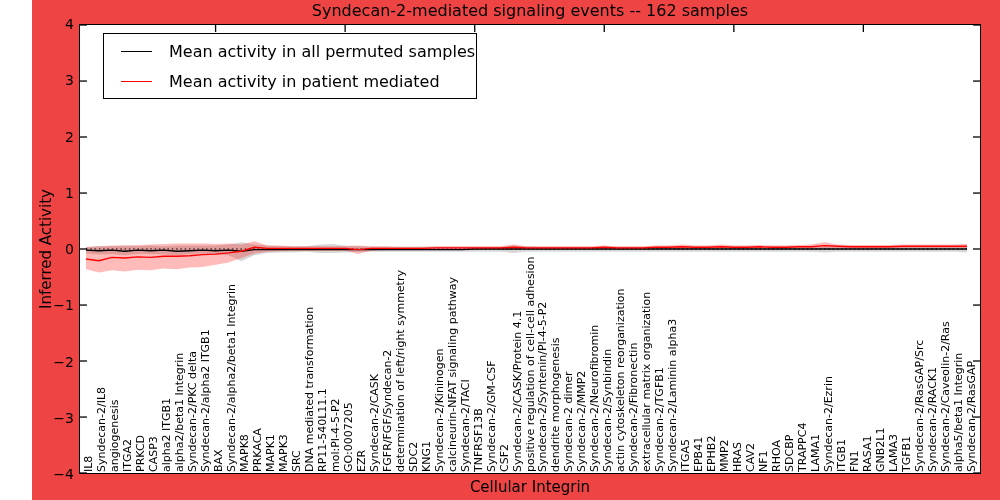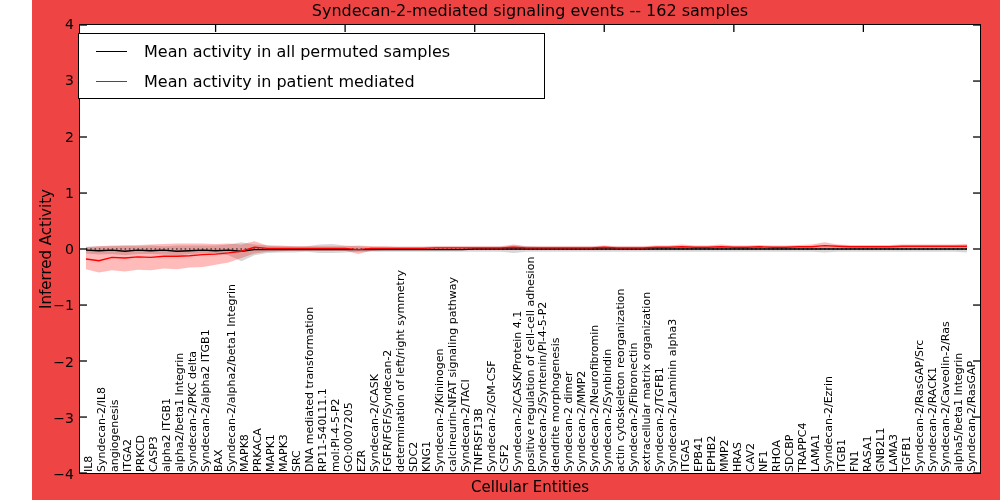--- a/index.html
+++ b/index.html
@@ -24,36 +24,36 @@
     position:absolute;left:47px;top:478px;width:902px;text-align:center;font-size:15px;
   }
   .tick-y{
     position:absolute;width:32px;text-align:right;font-size:14px;line-height:16px;
   }
   .tick-x{
     position:absolute;font-size:11px;line-height:12px;white-space:nowrap;
     transform:rotate(-90deg);transform-origin:0 0;
   }
   #legend{
-    position:absolute;left:46px;top:33px;width:467px;height:66px;
+    position:absolute;left:71px;top:33px;width:374px;height:66px;
     border:1.6px solid #000;background:#fff;box-sizing:border-box;
     display:flex;flex-direction:column;justify-content:center;
   }
   .legend-row{display:flex;align-items:center;height:30px;padding-left:17px;}
   .legend-line{width:31px;height:0;border-top:1.6px solid #000;margin-right:17px;flex:0 0 auto;}
   .legend-line.red{border-top-color:#ff0000;}
   .legend-label{font-size:16px;white-space:nowrap;}
 </style>
 </head>
 <body>
 
 <div id="figure">
   <div id="chart-title">Syndecan-2-mediated signaling events -- 162 samples</div>
   <div id="y-axis-label">Inferred Activity</div>
-  <div id="x-axis-label">Cellular Entities</div>
+  <div id="x-axis-label">Cellular Integrin</div>
 
   <div id="plot-area">
     <svg id="plot-svg" viewBox="0 0 902 450" preserveAspectRatio="none">
         <polygon points="6.0,222.8 19.0,222.2 32.0,222.2 45.0,221.6 57.9,222.2 70.9,221.6 83.9,222.2 96.9,221.6 109.9,221.6 122.9,221.6 135.9,221.6 148.8,220.5 161.8,218.3 174.8,220.5 187.8,221.6 200.8,222.2 213.8,222.2 226.8,222.2 239.7,220.5 252.7,219.9 265.7,221.6 278.7,222.2 291.7,222.8 304.7,222.8 317.6,222.8 330.6,222.8 343.6,222.8 356.6,222.8 369.6,222.8 382.6,222.8 395.6,222.8 408.5,222.8 421.5,222.8 434.5,221.6 447.5,222.2 460.5,222.8 473.5,222.8 486.5,222.8 499.4,222.8 512.4,222.8 525.4,222.8 538.4,222.8 551.4,222.8 564.4,222.8 577.4,222.8 590.3,222.8 603.3,222.8 616.3,222.8 629.3,222.8 642.3,222.8 655.3,222.8 668.3,222.8 681.2,222.8 694.2,222.8 707.2,222.8 720.2,222.8 733.2,222.8 746.2,222.2 759.1,222.2 772.1,222.8 785.1,222.8 798.1,222.8 811.1,222.8 824.1,222.8 837.1,222.8 850.0,222.8 863.0,222.8 876.0,222.8 889.0,222.2 889.0,228.4 876.0,227.8 863.0,227.8 850.0,227.8 837.1,227.8 824.1,227.8 811.1,227.8 798.1,227.8 785.1,227.8 772.1,227.8 759.1,227.8 746.2,228.4 733.2,227.8 720.2,227.8 707.2,227.8 694.2,227.8 681.2,227.8 668.3,227.8 655.3,227.8 642.3,227.8 629.3,227.8 616.3,227.8 603.3,227.8 590.3,227.8 577.4,227.8 564.4,227.8 551.4,227.8 538.4,227.8 525.4,227.8 512.4,227.8 499.4,227.8 486.5,227.8 473.5,227.8 460.5,227.8 447.5,227.8 434.5,228.9 421.5,227.8 408.5,227.8 395.6,227.8 382.6,227.8 369.6,227.8 356.6,227.8 343.6,227.8 330.6,227.8 317.6,227.8 304.7,227.8 291.7,227.8 278.7,227.8 265.7,228.4 252.7,228.9 239.7,228.9 226.8,227.8 213.8,228.4 200.8,228.4 187.8,228.9 174.8,231.2 161.8,237.4 148.8,231.2 135.9,230.1 122.9,229.5 109.9,230.1 96.9,231.2 83.9,230.6 70.9,230.1 57.9,230.1 45.0,231.2 32.0,230.1 19.0,230.6 6.0,229.5" fill="rgba(0,0,0,0.16)" stroke="none"></polygon>
         <polygon points="6.0,223.3 19.0,222.2 32.0,221.6 45.0,221.6 57.9,221.1 70.9,220.5 83.9,219.9 96.9,219.4 109.9,219.4 122.9,219.4 135.9,219.9 148.8,219.4 161.8,220.5 174.8,217.1 187.8,221.6 200.8,221.6 213.8,222.2 226.8,222.2 239.7,222.2 252.7,222.2 265.7,222.2 278.7,221.6 291.7,222.2 304.7,222.2 317.6,222.8 330.6,222.8 343.6,222.8 356.6,222.2 369.6,222.2 382.6,222.2 395.6,222.2 408.5,222.2 421.5,222.2 434.5,220.5 447.5,222.2 460.5,222.2 473.5,222.2 486.5,222.2 499.4,222.2 512.4,222.2 525.4,221.6 538.4,222.2 551.4,222.2 564.4,222.2 577.4,221.6 590.3,221.6 603.3,220.5 616.3,221.6 629.3,221.6 642.3,220.5 655.3,221.6 668.3,221.6 681.2,221.1 694.2,221.6 707.2,221.6 720.2,221.1 733.2,220.5 746.2,218.3 759.1,220.5 772.1,221.1 785.1,221.1 798.1,221.1 811.1,221.1 824.1,220.5 837.1,220.5 850.0,220.5 863.0,220.5 876.0,220.5 889.0,219.9 889.0,223.9 876.0,223.9 863.0,223.9 850.0,223.9 837.1,223.9 824.1,223.9 811.1,224.4 798.1,224.4 785.1,224.4 772.1,224.4 759.1,223.9 746.2,224.4 733.2,224.4 720.2,224.4 707.2,225.0 694.2,225.0 681.2,224.4 668.3,225.0 655.3,225.0 642.3,224.4 629.3,225.0 616.3,225.0 603.3,225.0 590.3,225.0 577.4,225.0 564.4,225.6 551.4,225.6 538.4,225.6 525.4,225.0 512.4,225.6 499.4,225.6 486.5,225.6 473.5,225.6 460.5,225.6 447.5,225.6 434.5,226.1 421.5,225.6 408.5,225.6 395.6,225.6 382.6,225.6 369.6,225.6 356.6,225.6 343.6,226.1 330.6,226.1 317.6,226.1 304.7,226.1 291.7,226.7 278.7,230.1 265.7,226.7 252.7,226.7 239.7,226.7 226.8,226.7 213.8,226.7 200.8,227.3 187.8,227.8 174.8,229.5 161.8,234.0 148.8,238.5 135.9,240.8 122.9,243.0 109.9,243.6 96.9,245.3 83.9,244.7 70.9,246.4 57.9,245.8 45.0,247.5 32.0,246.4 19.0,248.6 6.0,245.3" fill="rgba(255,0,0,0.27)" stroke="none"></polygon>
         <line x1="6" y1="225" x2="889" y2="225" stroke="#000" stroke-width="1.2" stroke-dasharray="1.5 2.8"></line>
         <polyline points="6.0,226.1 19.0,226.7 32.0,226.1 45.0,227.3 57.9,226.1 70.9,226.7 83.9,226.1 96.9,227.3 109.9,226.7 122.9,226.1 135.9,226.7 148.8,226.1 161.8,227.3 174.8,225.6 187.8,225.6 200.8,225.6 213.8,225.6 226.8,225.6 239.7,225.6 252.7,225.6 265.7,225.6 278.7,225.6 291.7,225.6 304.7,225.6 317.6,225.6 330.6,225.6 343.6,225.6 356.6,225.6 369.6,225.6 382.6,225.6 395.6,225.0 408.5,225.0 421.5,225.0 434.5,225.0 447.5,225.0 460.5,225.0 473.5,225.0 486.5,225.0 499.4,225.0 512.4,225.0 525.4,225.0 538.4,225.0 551.4,225.0 564.4,225.0 577.4,225.0 590.3,225.0 603.3,225.0 616.3,225.0 629.3,225.0 642.3,225.0 655.3,225.0 668.3,225.0 681.2,225.0 694.2,225.0 707.2,225.0 720.2,225.0 733.2,225.0 746.2,225.0 759.1,225.0 772.1,225.0 785.1,225.0 798.1,225.0 811.1,225.0 824.1,225.0 837.1,225.0 850.0,225.0 863.0,225.0 876.0,225.0 889.0,225.0" fill="none" stroke="#000000" stroke-width="1.4"></polyline>
         <polyline points="6.0,235.1 19.0,236.8 32.0,233.4 45.0,234.0 57.9,232.9 70.9,233.4 83.9,232.3 96.9,232.3 109.9,231.8 122.9,230.6 135.9,230.1 148.8,228.9 161.8,227.3 174.8,223.3 187.8,224.4 200.8,224.4 213.8,224.4 226.8,224.4 239.7,224.4 252.7,224.4 265.7,224.4 278.7,225.6 291.7,224.4 304.7,224.4 317.6,224.4 330.6,224.4 343.6,224.4 356.6,223.9 369.6,223.9 382.6,223.9 395.6,223.9 408.5,223.9 421.5,223.9 434.5,223.3 447.5,223.9 460.5,223.9 473.5,223.9 486.5,223.9 499.4,223.9 512.4,223.9 525.4,223.3 538.4,223.9 551.4,223.9 564.4,223.9 577.4,223.3 590.3,223.3 603.3,222.8 616.3,223.3 629.3,223.3 642.3,222.8 655.3,223.3 668.3,223.3 681.2,222.8 694.2,223.3 707.2,223.3 720.2,222.8 733.2,222.8 746.2,221.6 759.1,222.2 772.1,222.8 785.1,222.8 798.1,222.8 811.1,222.8 824.1,222.2 837.1,222.2 850.0,222.2 863.0,222.2 876.0,222.2 889.0,222.2" fill="none" stroke="#ff0000" stroke-width="1.4"></polyline>
         <g stroke="#000" stroke-width="1.3">
           <line x1="0" y1="0.0" x2="7" y2="0.0"></line>

